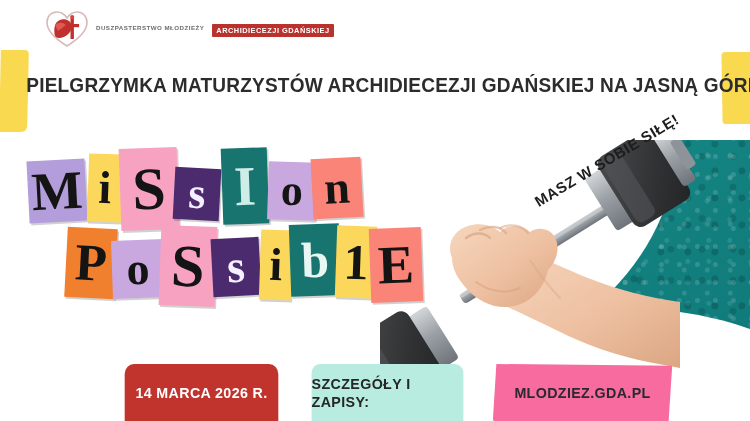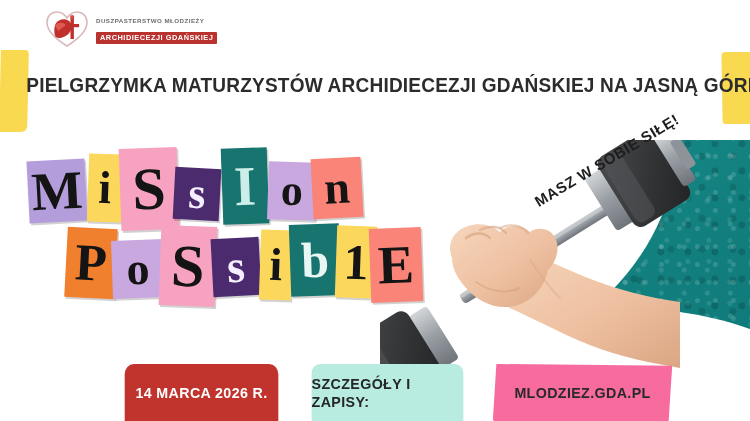--- a/index.html
+++ b/index.html
@@ -21,21 +21,21 @@
   .yellow-right{
     position:absolute;left:722px;top:52px;width:30px;height:72px;
     background:#f9d94f;
     border-radius:4px 0 0 3px;
     transform:skewX(1deg);
   }
 
   
   .logo{position:absolute;left:44px;top:9px;display:flex;align-items:center;gap:6px;}
   .logo-mark{position:relative;width:46px;height:40px;flex:none;}
-  .logo-text{display:flex;flex-direction:column;gap:8px;padding-top:3px;}
+  .logo-text{display:flex;flex-direction:row;gap:8px;padding-top:3px;}
   .logo-line1{
     font-size:6.2px;letter-spacing:.45px;color:#6d6d6d;font-weight:bold;
     white-space:nowrap;
   }
   .logo-line2{
     font-size:7.4px;letter-spacing:.5px;color:#ffffff;font-weight:bold;
     background:#b9322e;padding:1.5px 4px 2px 4px;white-space:nowrap;
     border-radius:1px;
   }
 

